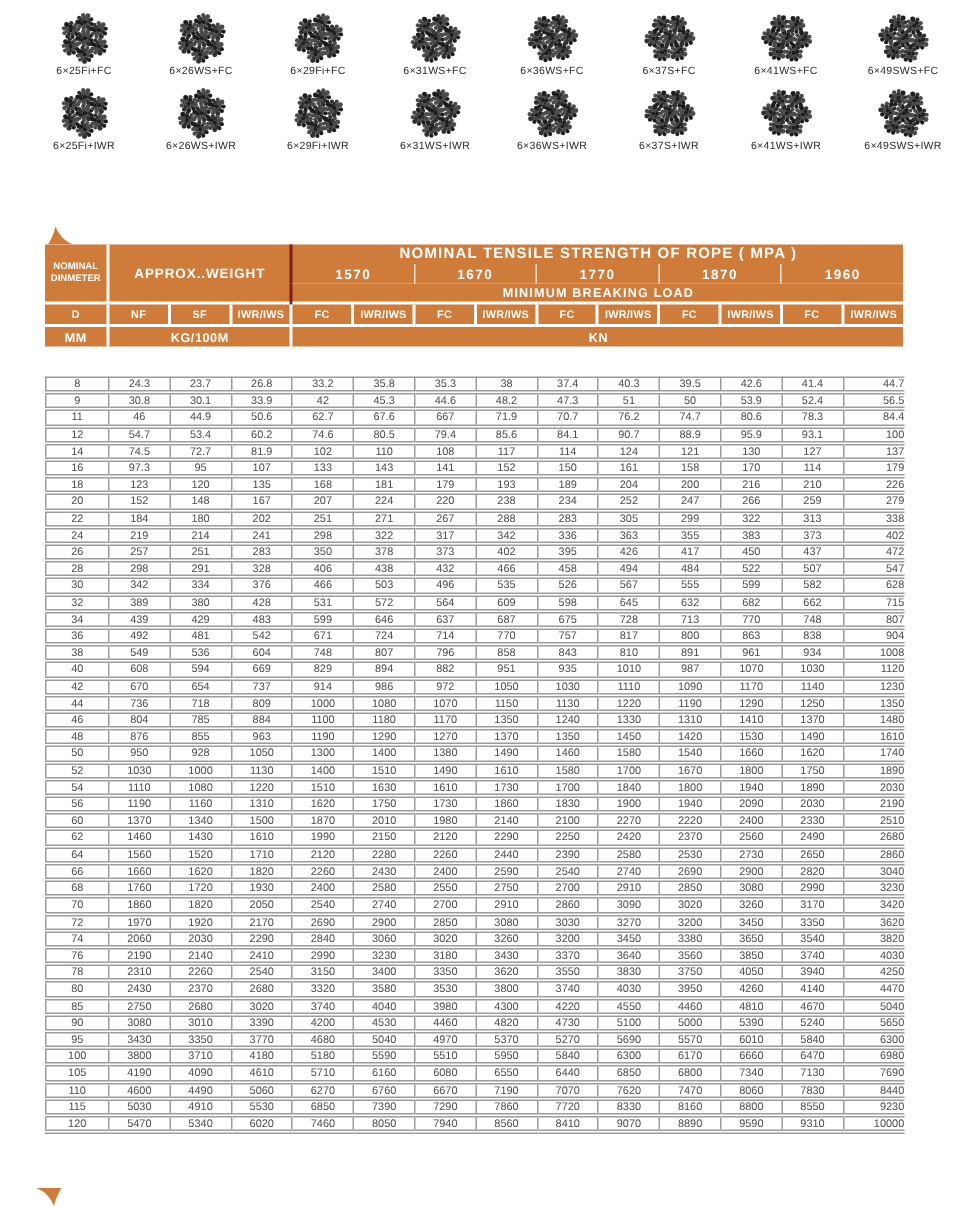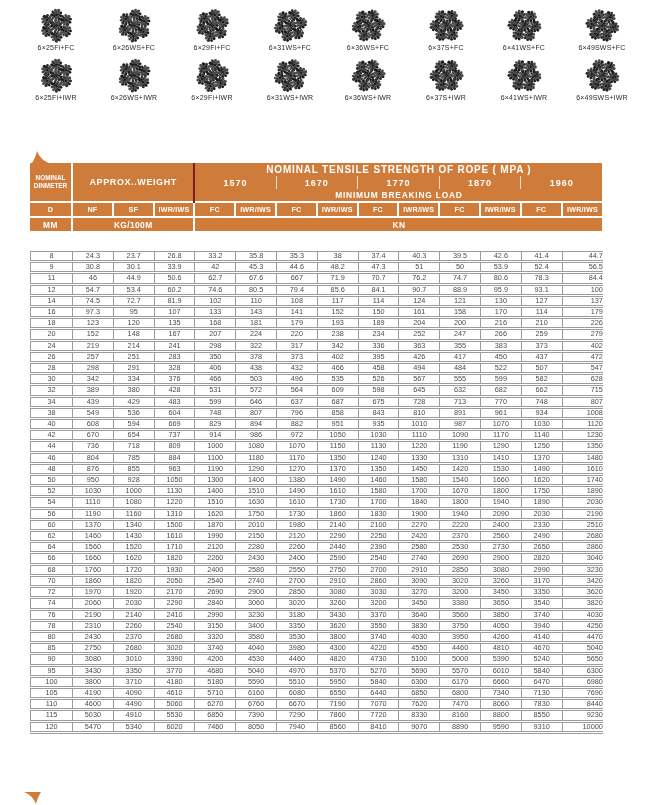--- a/index.html
+++ b/index.html
@@ -2221,20 +2221,36 @@
             <td>220</td>
             <td>238</td>
             <td>234</td>
             <td>252</td>
             <td>247</td>
             <td>266</td>
             <td>259</td>
             <td>279</td>
           </tr>
           <tr>
+            <td>22</td>
+            <td>184</td>
+            <td>180</td>
+            <td>202</td>
+            <td>251</td>
+            <td>271</td>
+            <td>267</td>
+            <td>288</td>
+            <td>283</td>
+            <td>305</td>
+            <td>299</td>
+            <td>322</td>
+            <td>313</td>
+            <td>338</td>
+          </tr>
+          <tr>
             <td>24</td>
             <td>219</td>
             <td>214</td>
             <td>241</td>
             <td>298</td>
             <td>322</td>
             <td>317</td>
             <td>342</td>
             <td>336</td>
             <td>363</td>
@@ -2317,20 +2333,36 @@
             <td>637</td>
             <td>687</td>
             <td>675</td>
             <td>728</td>
             <td>713</td>
             <td>770</td>
             <td>748</td>
             <td>807</td>
           </tr>
           <tr>
+            <td>36</td>
+            <td>492</td>
+            <td>481</td>
+            <td>542</td>
+            <td>671</td>
+            <td>724</td>
+            <td>714</td>
+            <td>770</td>
+            <td>757</td>
+            <td>817</td>
+            <td>800</td>
+            <td>863</td>
+            <td>838</td>
+            <td>904</td>
+          </tr>
+          <tr>
             <td>38</td>
             <td>549</td>
             <td>536</td>
             <td>604</td>
             <td>748</td>
             <td>807</td>
             <td>796</td>
             <td>858</td>
             <td>843</td>
             <td>810</td>

